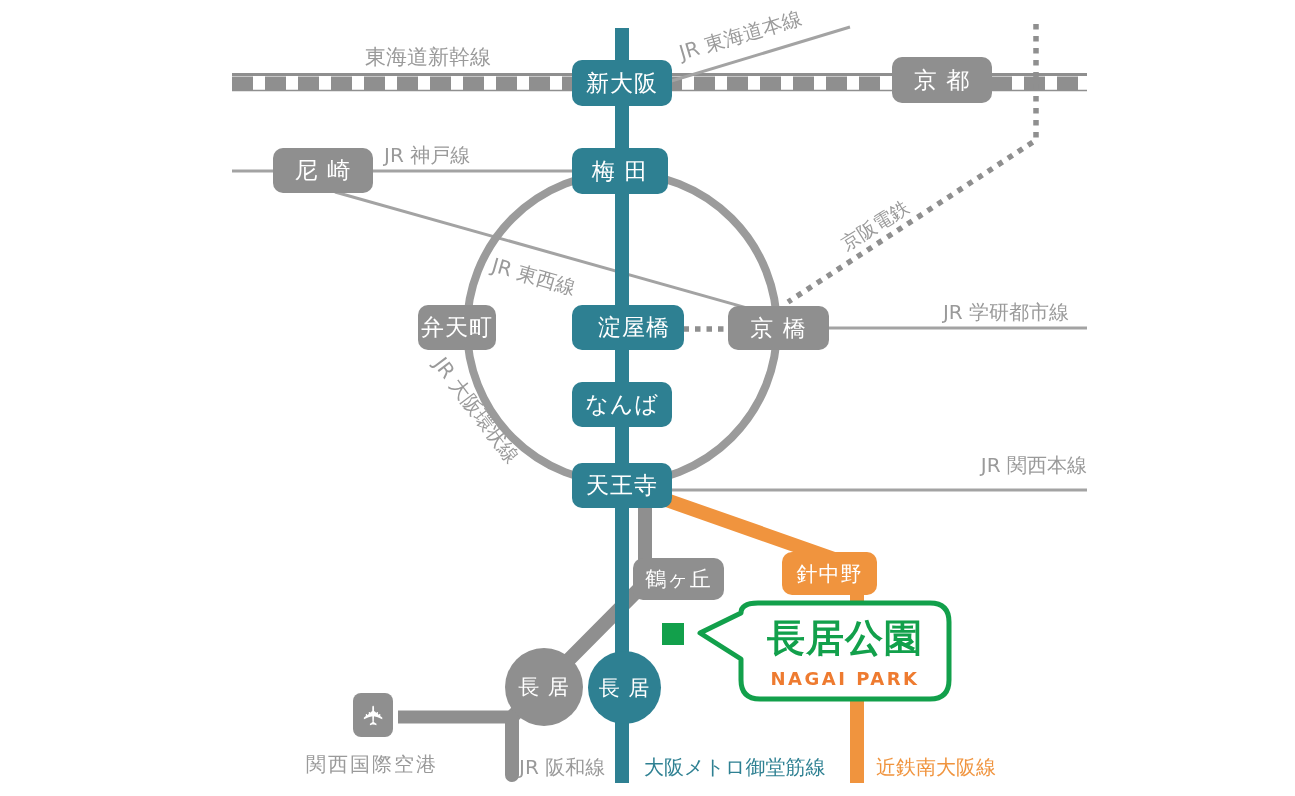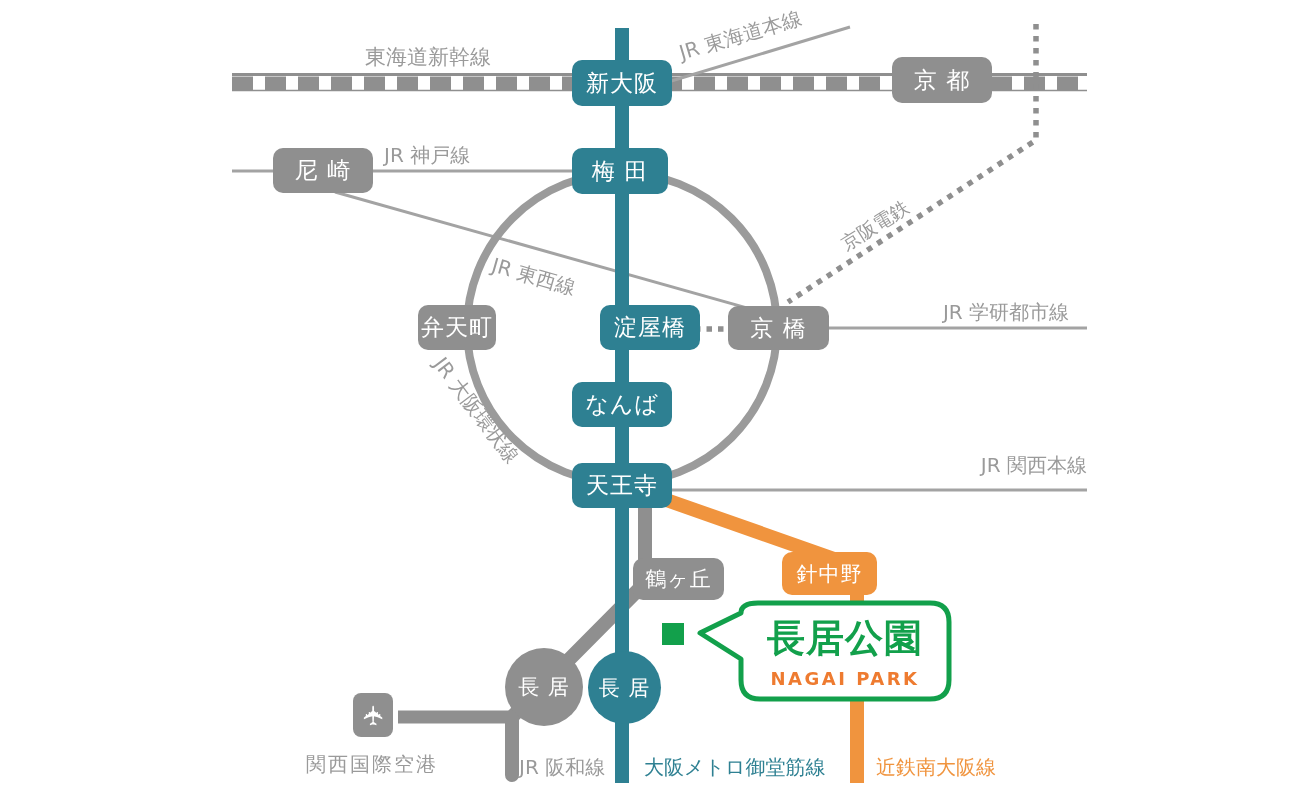--- a/index.html
+++ b/index.html
@@ -91,21 +91,21 @@
   <div class="lbl" style="left:519px;top:754px;">JR 阪和線</div>
   <div class="lbl teal" style="left:644px;top:754px;">大阪メトロ御堂筋線</div>
   <div class="lbl orange" style="left:876px;top:754px;">近鉄南大阪線</div>
   <div class="lbl" style="left:306px;top:751px;letter-spacing:2px;">関西国際空港</div>
 
   <div class="st teal" style="left:572px;top:60px;width:100px;height:46px;">新大阪</div>
   <div class="st gray" style="left:892px;top:57px;width:100px;height:46px;">京 都</div>
   <div class="st gray" style="left:273px;top:148px;width:100px;height:45px;">尼 崎</div>
   <div class="st teal" style="left:572px;top:148px;width:96px;height:46px;">梅 田</div>
   <div class="st gray" style="left:418px;top:305px;width:78px;height:45px;">弁天町</div>
-  <div class="st teal" style="left:600px;top:305px;width:100px;height:45px;">淀屋橋</div>
+  <div class="st teal" style="left:572px;top:305px;width:100px;height:45px;padding-left:12px;">淀屋橋</div>
   <div class="st gray" style="left:728px;top:306px;width:101px;height:44px;">京 橋</div>
   <div class="st teal" style="left:572px;top:382px;width:100px;height:45px;">なんば</div>
   <div class="st teal" style="left:572px;top:463px;width:100px;height:45px;">天王寺</div>
   <div class="st gray" style="left:633px;top:558px;width:91px;height:42px;font-size:21px;">鶴ヶ丘</div>
   <div class="st orange" style="left:782px;top:552px;width:95px;height:43px;font-size:21px;">針中野</div>
 
   <div class="circ gray" style="left:505px;top:648px;width:78px;height:78px;">長 居</div>
   <div class="circ teal" style="left:588px;top:651px;width:73px;height:73px;">長 居</div>
 
   <div class="airport">

